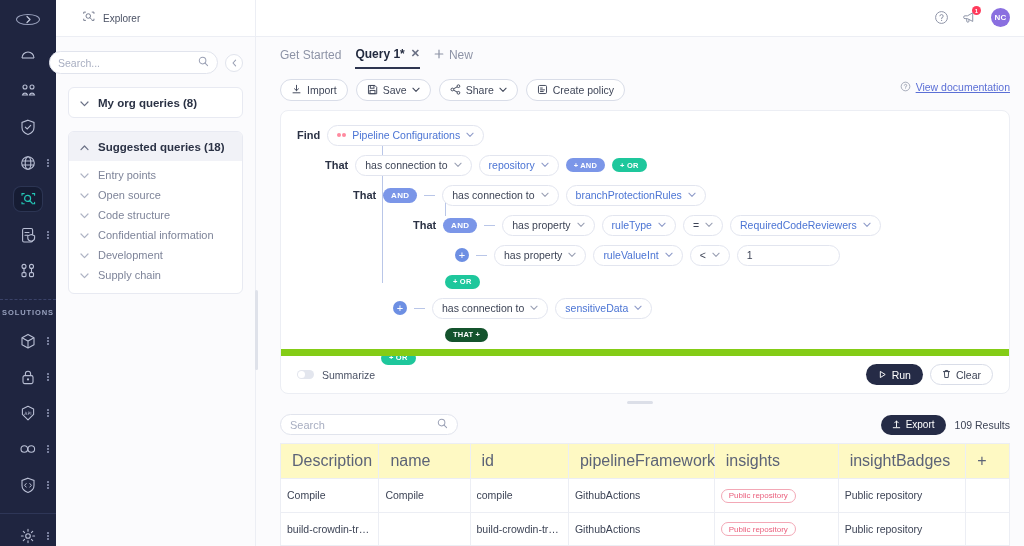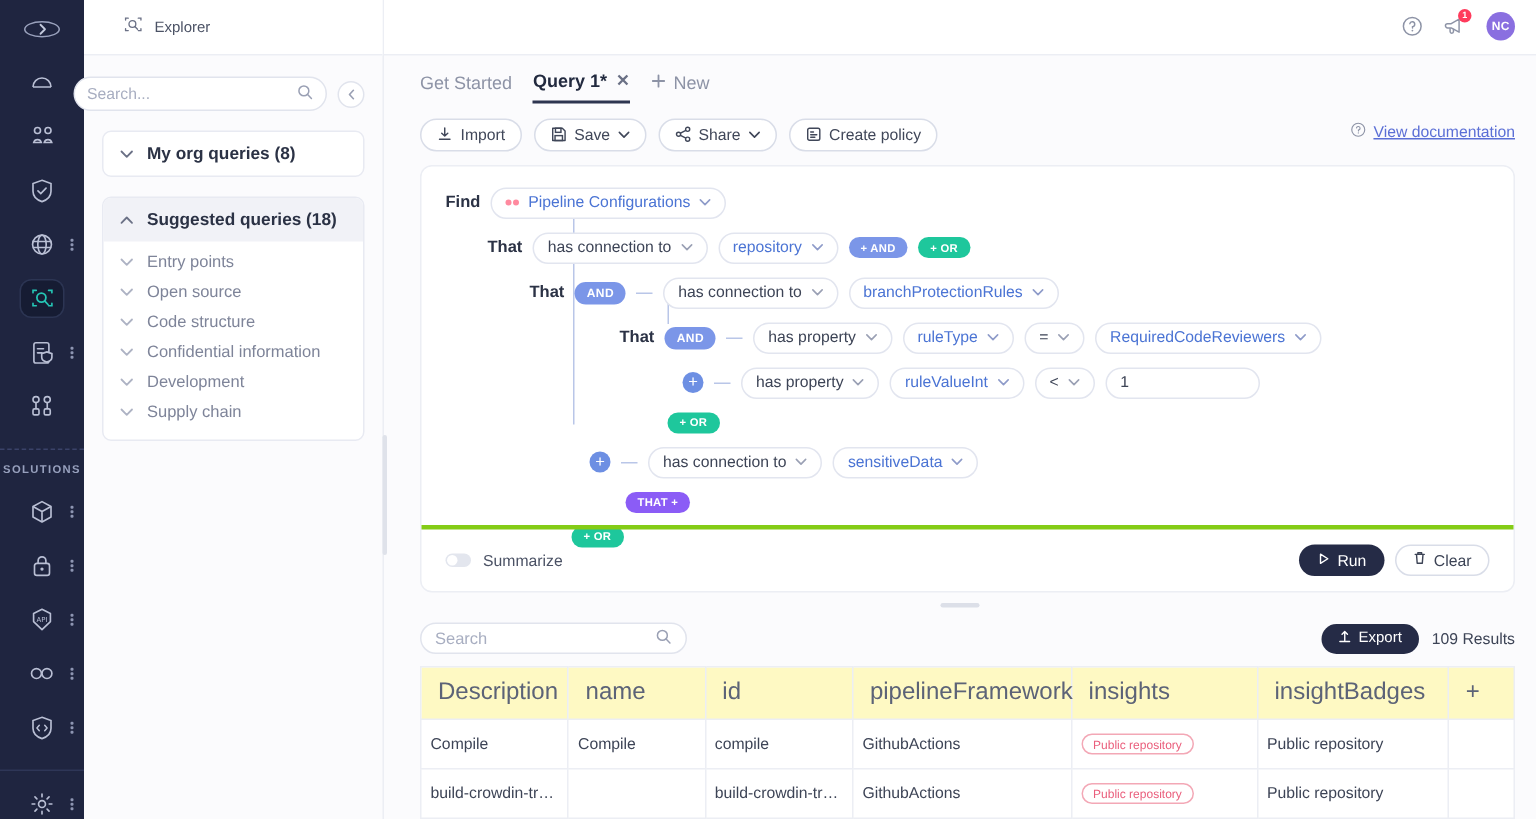--- a/index.html
+++ b/index.html
@@ -159,38 +159,38 @@
   .pill.input { color: #3d4456; min-width: 100px; }
   .pill .dot-ico { display: flex; gap: 1px; }
   .pill .dot-ico i { width: 4px; height: 4px; border-radius: 50%; background: #ff8a9f; display: block;}
   .chip {
     height: 14px; border-radius: 7px; display: flex; align-items: center;
     padding: 0 8px; font-size: 7.5px; color: #fff; font-weight: bold;
     letter-spacing: .2px; cursor: pointer; white-space: nowrap;
   }
   .chip.and { background: #7b96e8; }
   .chip.or  { background: #1ec79c; }
-  .chip.that{ background: #8b5cf6; }
+  .chip.that{ background: #14532d; margin-left: 28px; }
   .badge-and {
     height: 15px; min-width: 34px; border-radius: 8px; background: #7b96e8; color:#fff;
     font-size: 8px; font-weight: bold; display: flex; align-items: center;
     justify-content: center; letter-spacing: .3px;
   }
   .plus-node {
     width: 14px; height: 14px; border-radius: 50%; background: #6d8fe3; color: #fff;
     display: flex; align-items: center; justify-content: center; font-size: 11px;
     line-height: 0; cursor: pointer; flex: 0 0 14px;
   }
   .connector { width: 11px; height: 1px; background: #b9c6e8; }
   .vline { position: absolute; width: 1px; background: #b9c6e8; }
 
   .builder-foot {
     position: absolute; left: 0; right: 0; bottom: 0; height: 44px;
     display: flex; align-items: center; padding: 0 16px;
-    border-top: 3px solid #84cc16;
+    border-top: 7px solid #84cc16;
   }
   .toggle {
     width: 17px; height: 9px; border-radius: 5px; background: #e3e6ee; position: relative;
     cursor: pointer; margin-right: 8px;
   }
   .toggle::after {
     content: ''; position: absolute; left: 1px; top: 1px; width: 7px; height: 7px;
     border-radius: 50%; background: #fff;
   }
   .foot-label { font-size: 10.5px; color: #4b5265; }

